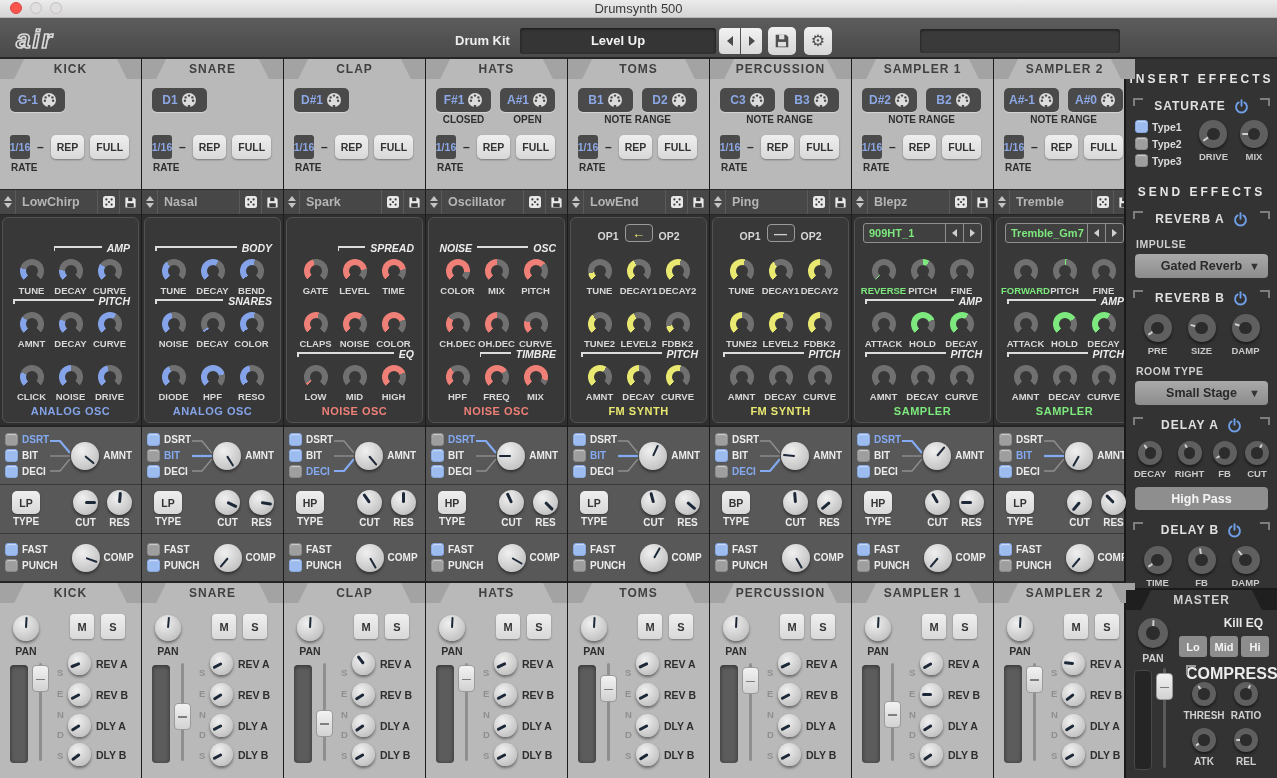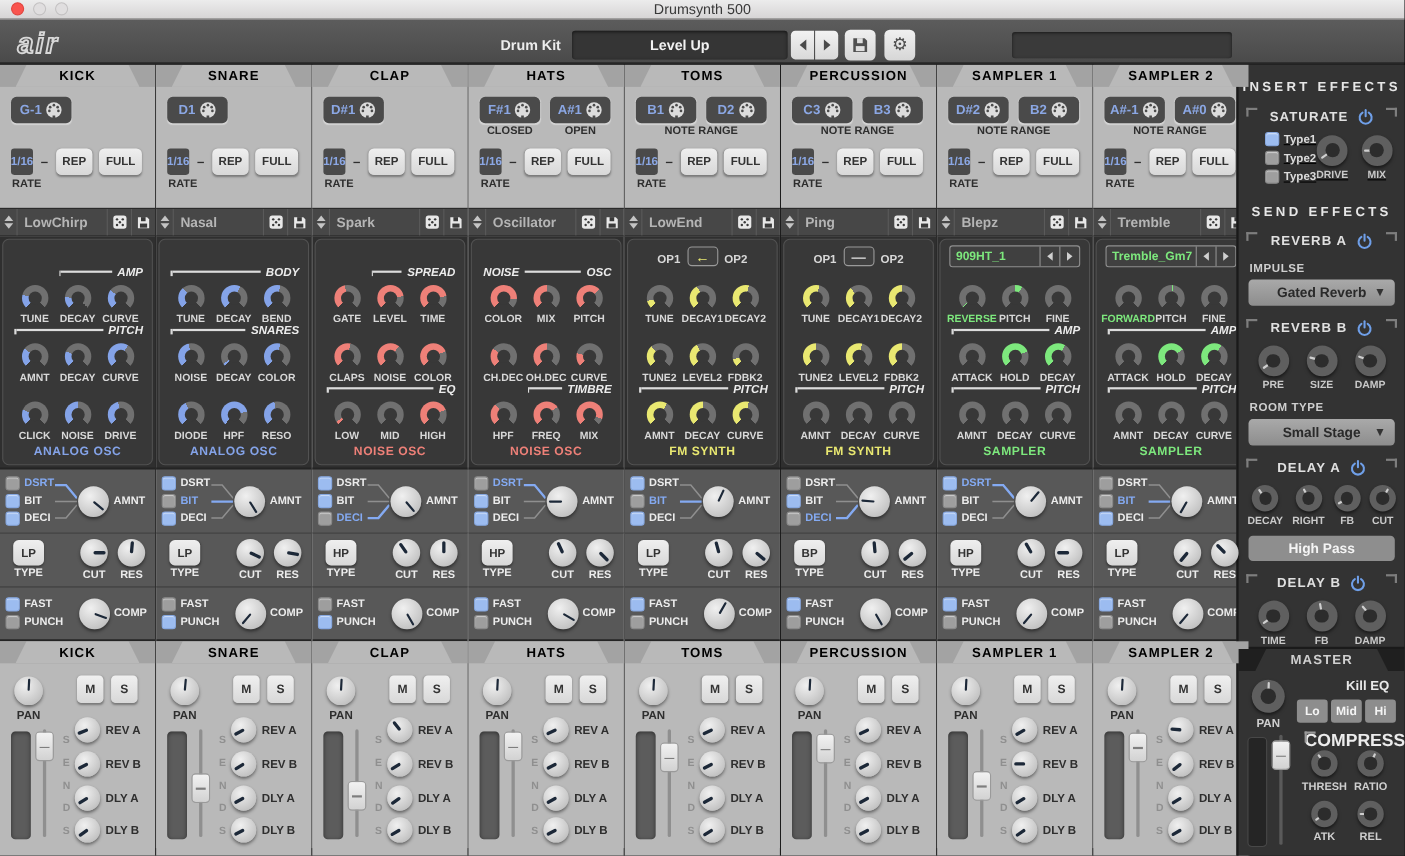--- a/index.html
+++ b/index.html
@@ -32,21 +32,21 @@
   .hdrbtn { position:absolute; top:9px; width:28px; height:28px; background:linear-gradient(#f0f0f0,#d6d6d6); border:none; border-radius:5px; display:flex; align-items:center; justify-content:center; cursor:pointer; }
   .namefield { position:absolute; left:920px; top:11px; width:200px; height:24px; background:#3a3a3a; border-radius:3px; box-shadow:inset 0 1px 3px rgba(0,0,0,.6); }
 
   
   .main { flex:1; display:flex; background:#333; }
   #columns { width:1124px; display:flex; }
   .col { flex:1 1 0; border-right:1px solid #1c1c1c; display:flex; flex-direction:column; background:#b9b9b9; }
 
   
   .tabstrip { height:20px; background:#a3a3a3; position:relative; }
-  .tabstrip .tab { position:absolute; left:10%; width:80%; height:100%; background:#b9b9b9; clip-path:polygon(10px 0, calc(100% - 10px) 0, 100% 100%, 0 100%); display:flex; align-items:center; justify-content:center; font-size:12px; font-weight:bold; color:#000000; letter-spacing:1px; }
+  .tabstrip .tab { position:absolute; left:10%; width:80%; height:100%; background:#b9b9b9; clip-path:polygon(10px 0, calc(100% - 10px) 0, 100% 100%, 0 100%); display:flex; align-items:center; justify-content:center; font-size:12px; font-weight:bold; color:#404040; letter-spacing:1px; }
   .tabstrip.dark { background:#1f1f1f; }
   .tabstrip.dark .tab { background:#333; color:#cfcfcf; }
 
   
   .sec-top { height:130px; background:#b9b9b9; display:flex; flex-direction:column; }
   .noterow { display:flex; gap:9px; padding-left:10px; margin-top:9px; height:24px; }
   .notebtn { width:55px; height:24px; background:#4a4a4a; border:none; border-radius:5px; display:flex; align-items:center; justify-content:center; gap:3px; cursor:pointer; box-shadow:0 1px 1px rgba(255,255,255,.4); }
   .notebtn span { font-size:12px; font-weight:bold; color:#8ba7e4; }
   .caprow { position:relative; display:flex; gap:9px; padding-left:10px; height:14px; margin-top:2px; }
   .cap { width:55px; text-align:center; font-size:10px; font-weight:bold; color:#2e2e2e; }
@@ -136,21 +136,21 @@
   .sndlabel { margin-left:5px; font-size:10.5px; font-weight:bold; color:#2e2e2e; white-space:nowrap; }
 
   
   #rail { width:153px; background:#333; border-left:2px solid #1a1a1a; display:flex; flex-direction:column; }
   .railtitle { margin-top:13px; text-align:center; font-size:12px; font-weight:bold; letter-spacing:3px; color:#e6e6e6; }
   .fxhead { position:relative; height:20px; margin-top:10px; display:flex; align-items:center; justify-content:center; gap:8px; }
   .fxname { font-size:12px; font-weight:bold; letter-spacing:1px; color:#e0e0e0; }
   .cnr { position:absolute; top:2px; width:10px; height:8px; }
   .cnr.l { left:7px; border-left:2px solid #7e7e7e; border-top:2px solid #7e7e7e; }
   .cnr.r { right:7px; border-right:2px solid #7e7e7e; border-top:2px solid #7e7e7e; }
-  .satbody { display:flex; align-items:center; padding:4px 24px 0;text-decoration:underline; }
+  .satbody { display:flex; padding:4px 9px 0; }
   .typecol { display:flex; flex-direction:column; gap:4px; }
   .typecol .cblabel { color:#dcdcdc; font-size:10.5px; }
   .dkcol { margin-left:auto; display:flex; gap:12px; }
   .dkwrap { display:flex; flex-direction:column; align-items:center; }
   .dknob { position:relative; border-radius:50%; background:#5f5f5f; box-shadow:0 2px 3px rgba(0,0,0,.5); width:28px; height:28px; cursor:pointer; }
   .dknob .rot { position:absolute; inset:0; }
   .dknob .rot::before { content:''; position:absolute; left:calc(50% - 1.3px); top:1.5px; width:2.6px; height:34%; background:#cfcfcf; border-radius:2px; }
   .dknob::after { content:''; position:absolute; inset:27%; border-radius:50%; background:#2c2c2c; }
   .dklabel { margin-top:3px; font-size:9.5px; font-weight:bold; color:#c9c9c9; }
   .smalllabel { margin:9px 10px 0; font-size:10.5px; font-weight:bold; letter-spacing:.5px; color:#cfcfcf; }

